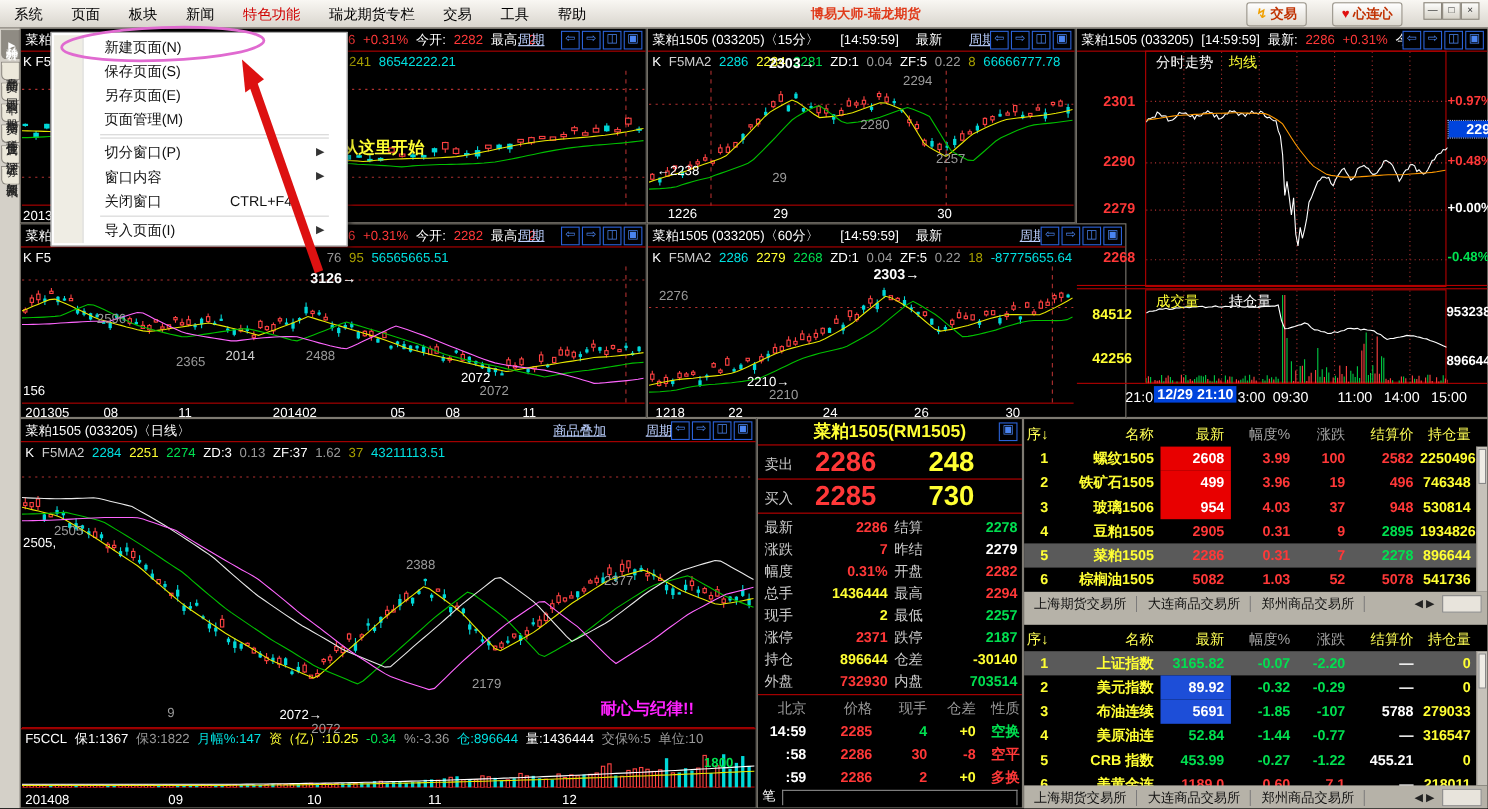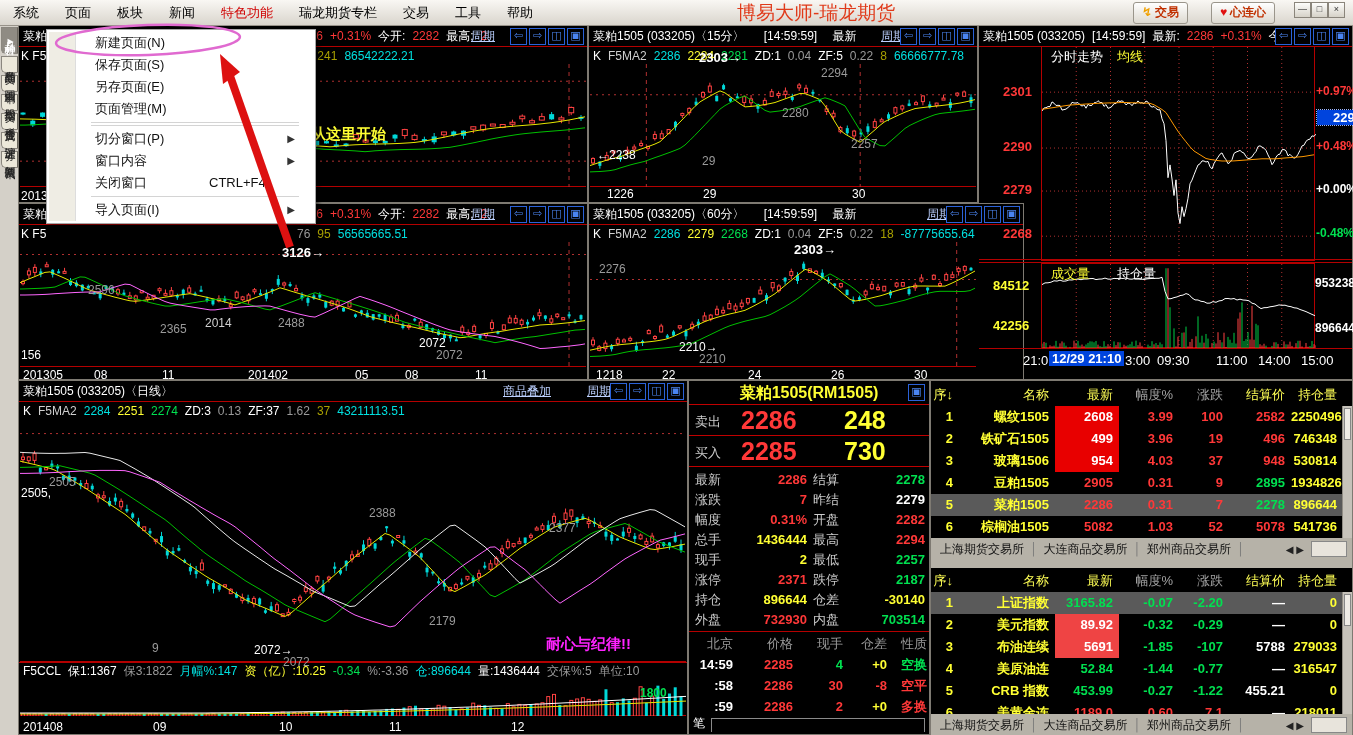--- a/index.html
+++ b/index.html
@@ -3,21 +3,21 @@
 <meta charset="utf-8">
 <style>
   html,body{margin:0;padding:0;background:#222;}
   #app{position:relative;width:1353px;height:735px;background:#000;overflow:hidden;
        font-family:"Liberation Sans","DejaVu Sans",sans-serif;}
   
   #menubar{position:absolute;left:0;top:0;width:1353px;height:25px;
     background:linear-gradient(#f9f7f3,#d9d5cd);border-bottom:1px solid #979289;display:flex;align-items:center;z-index:20;}
   .mitem{padding:0 13px;font-size:13px;color:#000;line-height:25px;cursor:default;white-space:nowrap;}
   .mitem.hot{color:#d00000;}
-  #win-title{position:absolute;left:737px;top:0;line-height:25px;color:#e03a1a;font-size:19px;font-weight:normal;}
+  #win-title{position:absolute;left:737px;top:0;line-height:25px;color:#e03a1a;font-size:12px;font-weight:bold;}
   .topbtn{position:absolute;top:2px;height:20px;border:1px solid #9a958b;border-radius:3px;
     background:linear-gradient(#fff,#ddd9d0);font-size:12px;line-height:18px;padding:0 8px;color:#c03000;font-weight:bold;}
   .topbtn .bolt{color:#f0a000;margin-right:3px;}
   .topbtn .heart{color:#e01010;margin-right:3px;}
   .winctl{position:absolute;top:2px;width:15px;height:14px;border:1px solid #8a857b;background:linear-gradient(#fdfdfb,#d6d2c8);
     font-size:9px;line-height:12px;text-align:center;color:#333;}
   
   #sidebar{position:absolute;left:0;top:25px;width:18px;height:710px;background:#d4d0c8;z-index:6;}
   .stab{writing-mode:vertical-lr;text-orientation:upright;width:15px;margin:2px 0 0 1px;padding:5px 0 6px 0;
     font-size:11px;letter-spacing:1px;background:#ece8da;border:1px solid #8a867e;border-right:1px solid #6a665e;
@@ -38,21 +38,21 @@
   .chart{position:absolute;z-index:1;}
   .chart svg{position:absolute;inset:0;}
   .bline{border-bottom:1px solid #b40000;}
   .anns{position:absolute;inset:0;pointer-events:none;z-index:5;}
   .ann{position:absolute;font-size:12px;white-space:nowrap;}
   .b{font-weight:bold;}
   
   .w{color:#ffffff}.gy{color:#9a9a9a}.lg{color:#cfcfcf}.r{color:#ff3838}.g{color:#00e050}
   .y{color:#ffff33}.c{color:#00e0e0}.ol{color:#a8a000}.mag{color:#ff22ff}
   .hy{color:#ffff55}.hc{color:#a3a3a3}
-  .wr{background:#e80000;color:#fff}.wb{background:#ef4444;color:#fff}
+  .wr{background:#e80000;color:#fff}.wb{background:#1d4ed8;color:#fff}
   .pbox{background:#0044dd;color:#fff;padding:0 16px;outline:1px dotted #9ab4ff;}
   .tbox{background:#0044dd;color:#fff;font-weight:bold;padding:0 3px;font-size:13px;}
   .redline{position:absolute;height:1px;background:#b40000;left:0;right:0;z-index:2;}
   
   .qtable{position:absolute;left:0;right:9px;}
   .qrow{display:grid;grid-template-columns:28px 96px 64px 60px 50px 62px 52px;height:22px;line-height:22px;}
   .qrow.sel{background:#5a5a5a;}
   .qcell{text-align:right;padding-right:6px;font-weight:bold;font-size:13px;overflow:hidden;white-space:nowrap;}
   .qhead .qcell{font-weight:normal;}
   .tabstrip{position:absolute;left:0;right:0;height:22px;background:#b6b2a8;color:#111;

